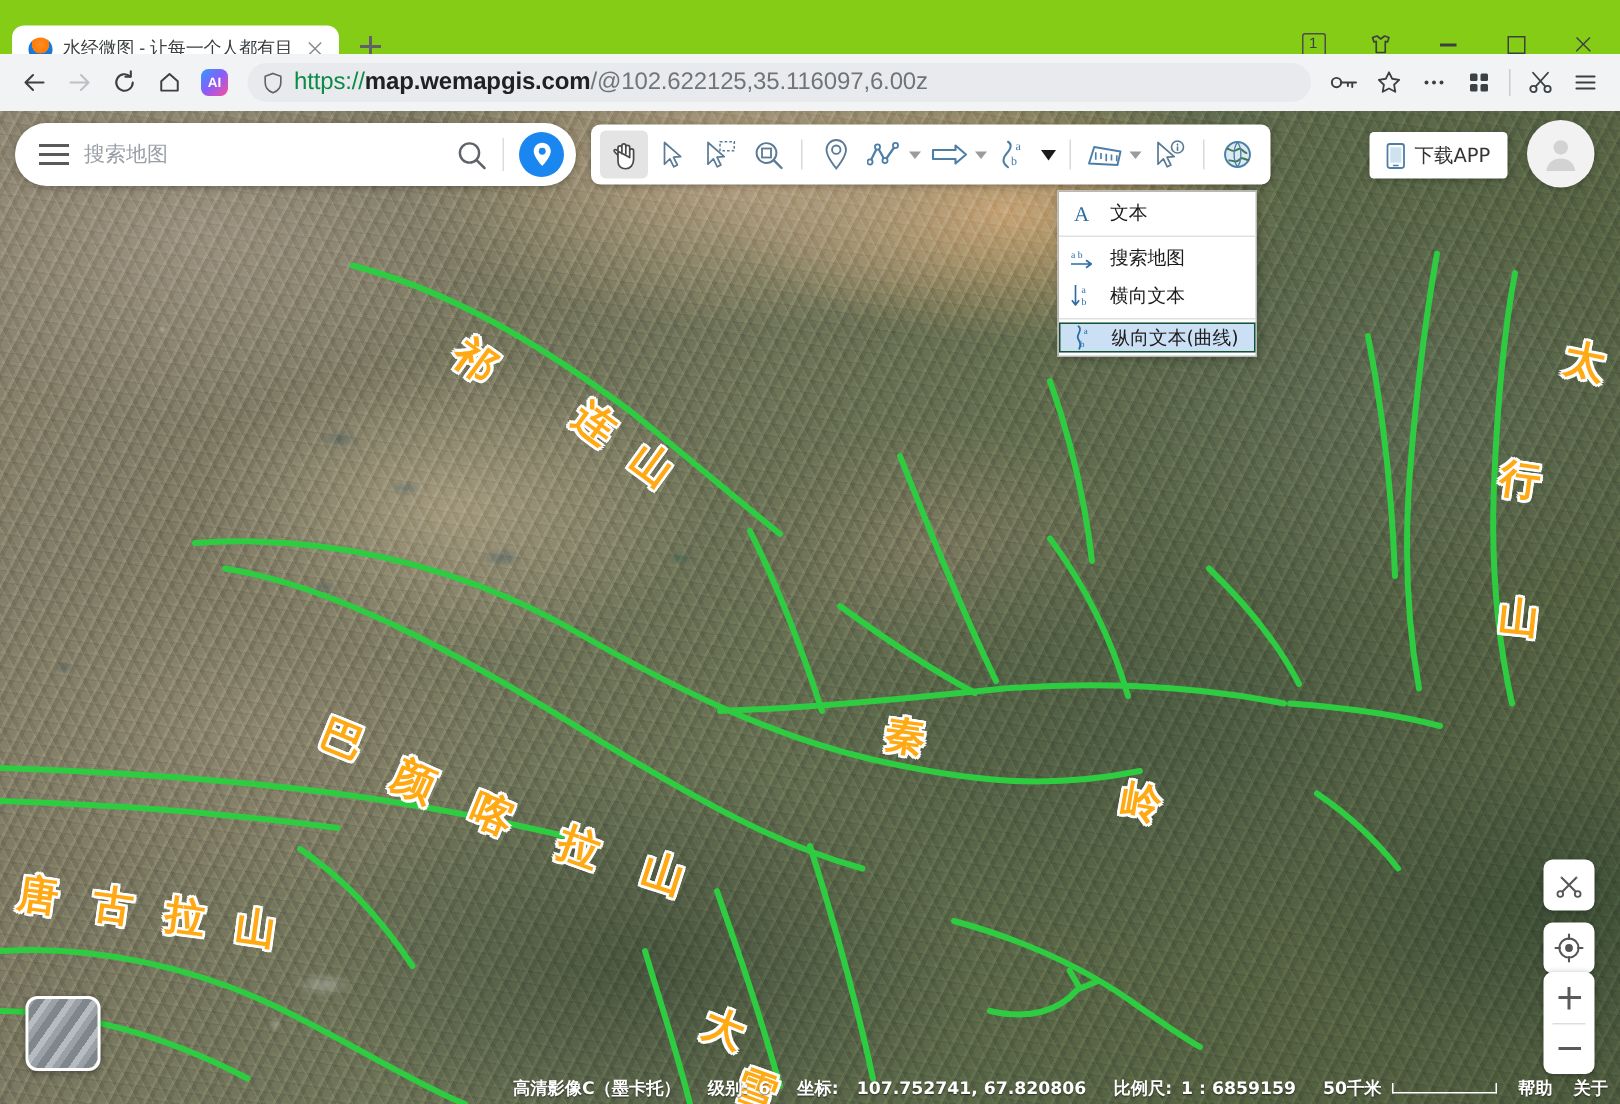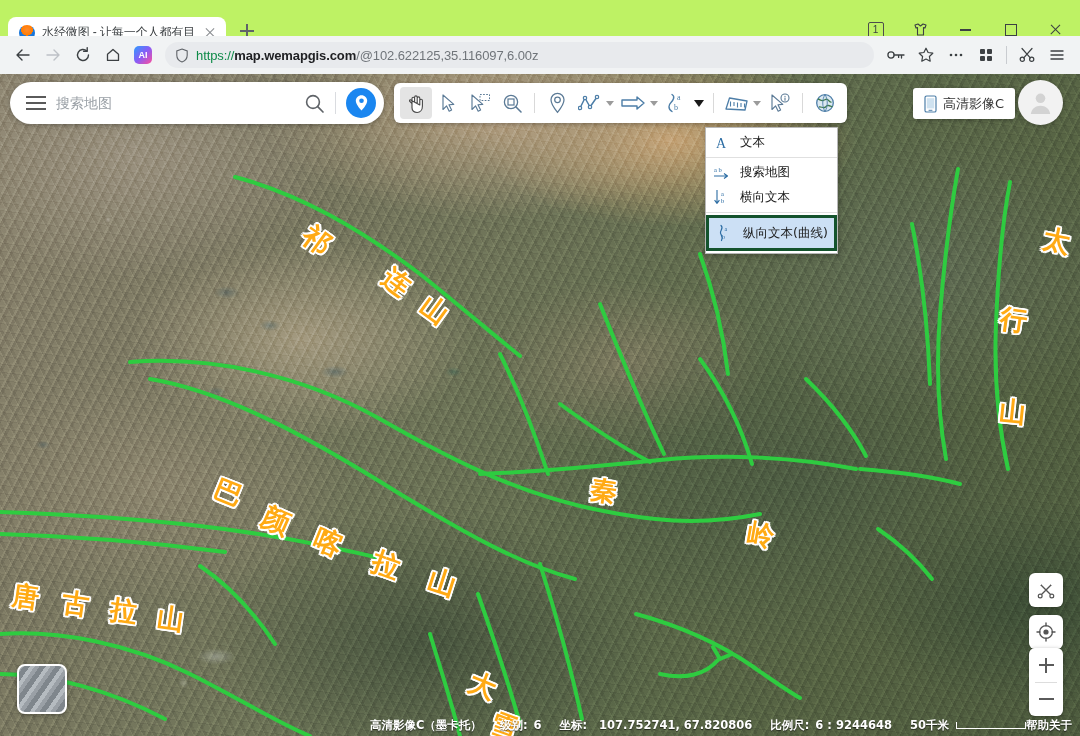--- a/index.html
+++ b/index.html
@@ -6,21 +6,21 @@
   html, body {
     width: 1080px; height: 736px;
     font-family: "Liberation Sans", "DejaVu Sans", sans-serif;
     overflow: hidden; background: #fff;
   }
   #app { position: relative; width: 1080px; height: 736px; overflow: hidden; }
 
   
   .win-titlebar {
     position: absolute; left: 0; top: 0; width: 1080px; height: 48px;
-    background: #bef264;
+    background: #84cc16;
     display: flex; align-items: flex-end;
   }
   .tabstrip { display: flex; align-items: flex-end; height: 36px; padding-left: 8px; flex: 1; }
   .tab {
     display: flex; align-items: center; gap: 7px;
     height: 31px; padding: 0 8px 0 11px; min-width: 210px; max-width: 220px;
     background: #fff; border-radius: 8px 8px 0 0; position: relative;
   }
   .tab-favicon {
     width: 16px; height: 16px; border-radius: 50%;
@@ -69,21 +69,21 @@
   .ai-badge {
     width: 18px; height: 18px; border-radius: 5px;
     background: linear-gradient(135deg,#2d9cff 0%,#8a5cf6 50%,#ff4f9a 100%);
     color: #fff; font-size: 9px; font-weight: bold; display:flex; align-items:center; justify-content:center;
     font-family: "Liberation Sans", sans-serif;
   }
   .omnibox {
     flex: 1; height: 26px; margin: 0 7px; background: #e8eaed; border-radius: 13px;
     display: flex; align-items: center; padding: 0 10px; gap: 7px; min-width: 0;
   }
-  .omni-url { font-size: 13px; color: #202124; white-space: nowrap; overflow: hidden;
+  .omni-url { font-size: 16px; color: #202124; white-space: nowrap; overflow: hidden;
     font-family: "Liberation Sans", sans-serif; letter-spacing: -.1px; }
   .omni-url .scheme { color: #0e8a48; }
   .omni-url .host { color: #202124; font-weight: bold; }
   .omni-url .path { color: #70757a; }
   .tb-right { display: flex; align-items: center; }
   .tb-div { width: 1px; height: 18px; background: #c9ccd0; margin: 0 5px; }
 
   
   .map {
     position: absolute; left: 0; top: 74px; width: 1080px; height: 662px;
@@ -178,21 +178,21 @@
   
   .menu {
     position: absolute; left: 705px; top: 127px; width: 133px;
     background: #fff; border: 1px solid #b8b8b8; box-shadow: 1px 2px 6px rgba(0,0,0,.25);
     padding: 2px 0; z-index: 40;
   }
   .menu-item {
     display: flex; align-items: center; gap: 8px; height: 25px; padding: 0 6px;
     font-size: 12.5px; color: #1b1b1b; font-family: "DejaVu Sans", sans-serif;
   }
-  .menu-item.selected { background: #cce0f5; border: 3px solid #14532d; height: 36px; }
+  .menu-item.selected { background: #cce0f5; border: 1px solid #14532d; height: 20px; }
   .menu-sep { height: 1px; background: #e0e0e0; margin: 2px 0; }
   .mi-icon { width: 20px; height: 20px; flex: 0 0 20px; display: flex; align-items: center; justify-content: center; }
 
   
   .dl-app {
     position: absolute; left: 913px; top: 88px; height: 31px;
     background: #fff; border-radius: 3px; box-shadow: 0 1px 4px rgba(0,0,0,.3);
     display: flex; align-items: center; gap: 6px; padding: 0 11px;
     font-size: 13px; color: #333; font-family: "DejaVu Sans", sans-serif;
   }
@@ -228,21 +228,21 @@
   
   .statusbar {
     position: absolute; left: 0; bottom: 0; width: 1080px; height: 22px;
     display: flex; align-items: center; justify-content: flex-end; gap: 0;
     font-size: 11.5px; color: #fff; font-family: "DejaVu Sans", sans-serif;
     padding-right: 8px; text-shadow: 0 1px 1px rgba(0,0,0,.6); font-weight: bold;
   }
   .st { margin-left: 18px; white-space: nowrap; }
   .scalebar { display: inline-block; width: 70px; height: 7px; border: 1.5px solid #fff;
               border-top: none; margin-left: 7px; vertical-align: 2px; }
-  .st-link { }
+  .st-link { margin-left: 14px; }
 </style>
 </head>
 <body>
 
 <div id="app">
 
   <div class="win-titlebar">
     <div class="tabstrip">
       <div class="tab">
         <div class="tab-favicon"></div>
@@ -557,21 +557,21 @@
       <span>纵向文本(曲线)</span>
     </div>
   </div>
 
   <div class="dl-app">
     <svg width="13" height="18" viewBox="0 0 13 18">
       <rect x="1" y="1" width="11" height="16" rx="1.6" fill="none" stroke="#4d7ea8" stroke-width="1.2"></rect>
       <rect x="2.8" y="3.2" width="7.4" height="10.2" fill="#cfe2f0"></rect>
       <path d="M4.6 15.3h3.8" stroke="#4d7ea8" stroke-width="1"></path>
     </svg>
-    <span>高清影像C</span>
+    <span>下载APP</span>
   </div>
 
   <div class="avatar">
     <svg width="27" height="27" viewBox="0 0 27 27">
         <circle cx="13.5" cy="9.3" r="4.8" fill="#d3d3d3"></circle>
         <path d="M3.8 25c.7-5.3 4.8-8.3 9.7-8.3s9 3 9.7 8.3z" fill="#d3d3d3"></path>
       </svg>
   </div>
 
   <div class="rc rc-crop">
@@ -598,20 +598,20 @@
 
   <div class="minimap"></div>
 
   <div class="statusbar">
     <span class="st">高清影像C（墨卡托）</span>
     <span class="st">级别:</span>
     <span class="st" style="margin-left:6px">6</span>
     <span class="st">坐标:</span>
     <span class="st" style="margin-left:12px">107.752741, 67.820806</span>
     <span class="st">比例尺:</span>
-    <span class="st" style="margin-left:6px">6 : 9244648</span>
+    <span class="st" style="margin-left:6px">1 : 6859159</span>
     <span class="st">50千米</span>
     <span class="scalebar"></span>
     <span class="st-link">帮助</span>
     <span class="st-link">关于</span>
   </div>
 
 </div>
 
 </body></html>

